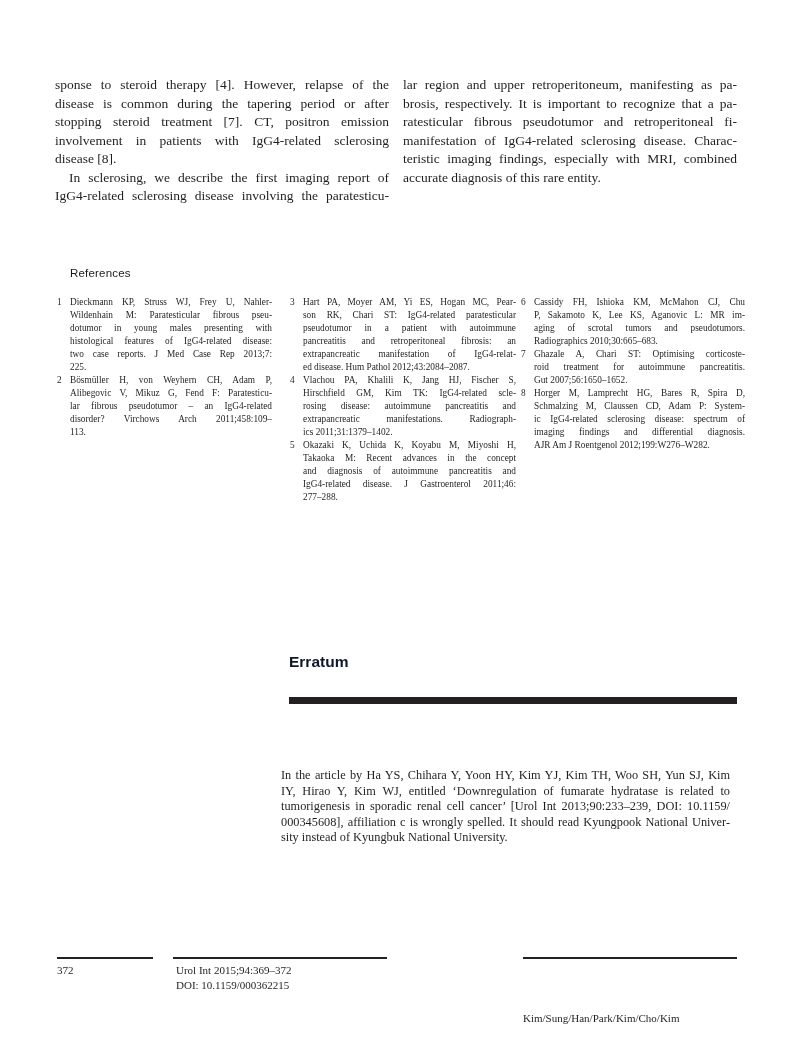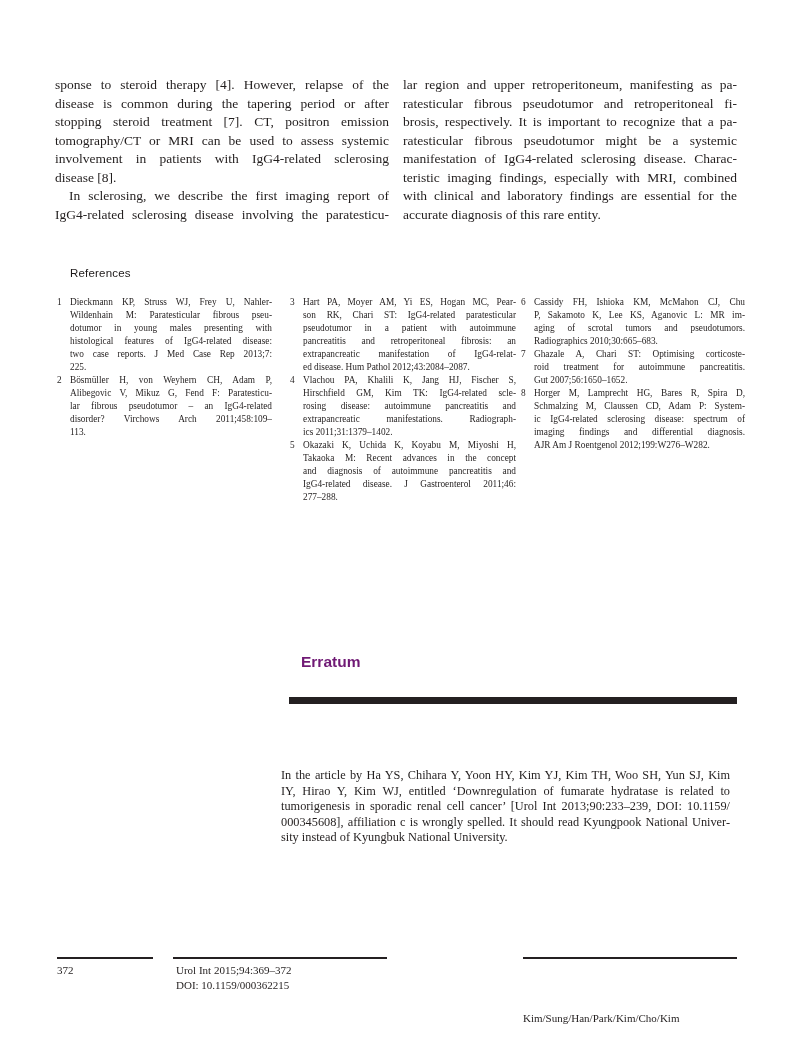--- a/index.html
+++ b/index.html
@@ -23,21 +23,21 @@
   .refcol { position:absolute; top:296px; font-size:9.3px; line-height:13px; }
   .refcol-1 { left:57px;  width:215px; }
   .refcol-2 { left:290px; width:226px; }
   .refcol-3 { left:521px; width:224px; }
   .ref { display:flex; }
   .refnum { width:13px; flex:none; }
   .refbody { flex:1; min-width:0; }
   .erratum-heading {
     position:absolute; left:289px; top:653px;
     font-family:"Liberation Sans","DejaVu Sans",sans-serif;
-    font-size:15.5px; font-weight:bold; color:#701a75;margin-left:12px;
+    font-size:15.5px; font-weight:bold; color:#0f172a;
   }
   .erratum-bar { position:absolute; left:289px; top:697px; width:448px; height:7px; background:#242021; }
   .erratum-body { position:absolute; left:281px; top:768px; width:449px; font-size:12.3px; line-height:15.6px; }
   .footer-rule { position:absolute; top:957px; height:1.5px; background:#242021; }
   .fr-left   { left:57px;  width:96px; }
   .fr-center { left:173px; width:214px; }
   .fr-right  { left:523px; width:214px; }
   .footer-text { position:absolute; top:963px; font-size:11px; line-height:14.5px; color:#221e1e; }
   .ft-left   { left:57px; }
   .ft-center { left:176px; }
@@ -45,34 +45,31 @@
 </style>
 </head>
 <body>
 
 <div class="page">
 
   <div class="bodycol left">
       <div class="tl just">sponse to steroid therapy [4]. However, relapse of the</div>
       <div class="tl just">disease is common during the tapering period or after</div>
       <div class="tl just">stopping steroid treatment [7]. CT, positron emission</div>
-      <div class="tl just">tomography/CT or MRI can be used to assess systemic</div>
       <div class="tl just">involvement in patients with IgG4-related sclerosing</div>
       <div class="tl">disease [8].</div>
       <div class="tl just ind">In sclerosing, we describe the first imaging report of</div>
       <div class="tl just">IgG4-related sclerosing disease involving the paratesticu-</div>
     </div>
   <div class="bodycol right">
       <div class="tl just">lar region and upper retroperitoneum, manifesting as pa-</div>
+      <div class="tl just">brosis, respectively. It is important to recognize that a pa-</div>
       <div class="tl just">ratesticular fibrous pseudotumor and retroperitoneal fi-</div>
-      <div class="tl just">brosis, respectively. It is important to recognize that a pa-</div>
-      <div class="tl just">ratesticular fibrous pseudotumor might be a systemic</div>
       <div class="tl just">manifestation of IgG4-related sclerosing disease. Charac-</div>
       <div class="tl just">teristic imaging findings, especially with MRI, combined</div>
-      <div class="tl just">with clinical and laboratory findings are essential for the</div>
       <div class="tl">accurate diagnosis of this rare entity.</div>
     </div>
 
   <div class="refs-heading">References</div>
   <div class="refcol refcol-1">
       <div class="ref">
         <div class="refnum">1</div>
         <div class="refbody">
           <div class="tl just">Dieckmann KP, Struss WJ, Frey U, Nahler-</div>
           <div class="tl just">Wildenhain M: Paratesticular fibrous pseu-</div>

